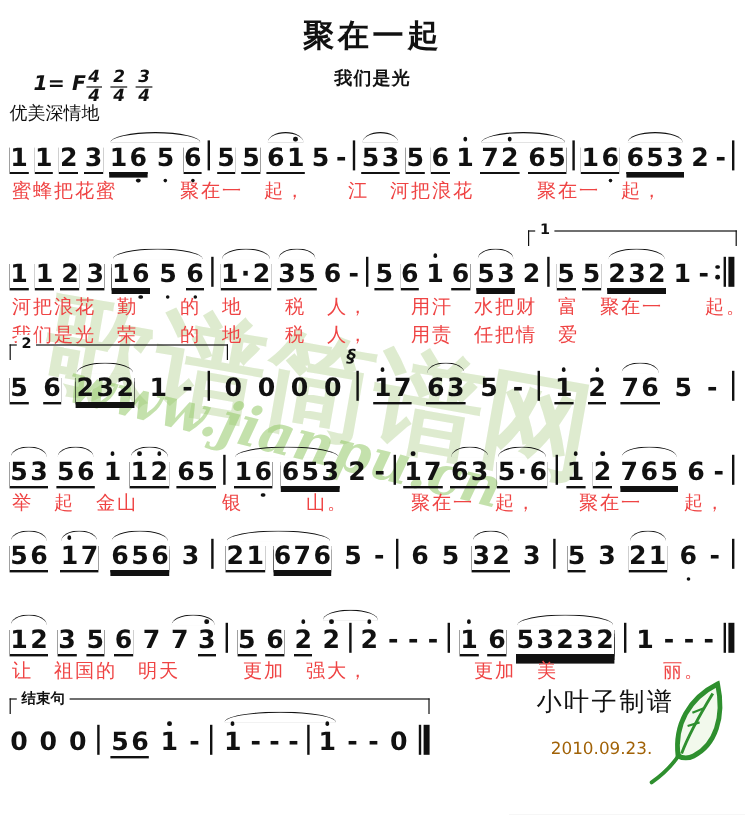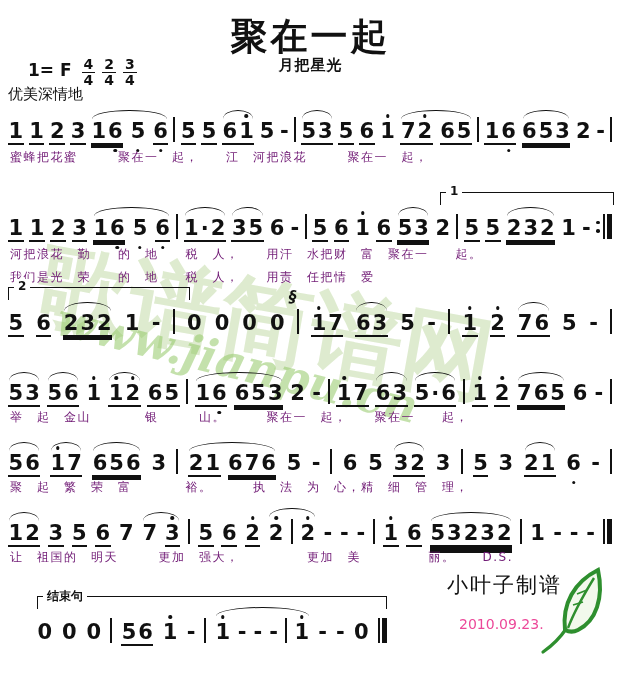--- a/index.html
+++ b/index.html
@@ -14,25 +14,25 @@
     color:rgba(176,208,140,0.42); transform:rotate(10deg); transform-origin:left top;
     white-space:nowrap; letter-spacing:0px; z-index:0; pointer-events:none;
   }
   .wm-url{
     position:absolute; left:64px; top:292px; font-size:46px; font-style:italic; font-weight:bold;
     color:rgba(148,200,104,0.55); transform:rotate(14deg); transform-origin:left top;
     white-space:nowrap; z-index:0; pointer-events:none; font-family:"DejaVu Serif","Liberation Serif",serif;
   }
   
   .title{position:absolute; top:12px; left:0; right:0; margin:0; text-align:center;
-    font-size:37px; font-weight:bold; letter-spacing:3px; z-index:2;}
+    font-size:26px; font-weight:bold; letter-spacing:3px; z-index:2;}
   .subtitle{position:absolute; top:56px; left:0; right:0; text-align:center;
     font-size:15px; font-weight:bold; letter-spacing:1px; z-index:2;}
   .keysig{position:absolute; left:28px; top:53px; font-size:17px; font-weight:bold;
-    display:flex; align-items:center; gap:10px; z-index:2;}
+    display:flex; align-items:center; gap:0; z-index:2;font-style:italic;}
   .frac{display:inline-flex; flex-direction:column; align-items:center; font-size:14px;
     font-weight:bold; line-height:1.05;}
   .frac .num{border-bottom:1.6px solid #111; padding:0 2px;}
   .frac .den{padding:0 2px;}
   .tempo{position:absolute; left:8px; top:85px; font-size:15px; z-index:2;}
   .credits{position:absolute; right:12px; top:60px; text-align:right; font-size:15px;
     line-height:1.65; z-index:2;}
   
   .system{position:absolute; z-index:2;}
   .notes{display:flex; justify-content:space-between; align-items:flex-end;
@@ -52,41 +52,41 @@
   .dg.hi::after{top:-7px;}
   .dg.lo::after{bottom:-10px;}
   .dash{font-weight:bold; margin-bottom:1px;}
   .bar{display:inline-flex; align-items:flex-end; gap:2px; margin-bottom:1px;}
   .bar .thin{width:2px; height:25px; background:#111; display:inline-block;}
   .bar .thick{width:5px; height:25px; background:#111; display:inline-block;}
   .bar.single .thin{height:25px;}
   .rdots{display:inline-flex; flex-direction:column; gap:5px; justify-content:center;
     height:25px; margin-right:1px;}
   .rdots i{width:3.5px; height:3.5px; background:#111; border-radius:50%; display:block;}
-  .lyr{position:absolute; white-space:nowrap; font-size:12px; font-weight:normal;
-    color:#701a75; letter-spacing:1.5px;}
+  .lyr{position:absolute; white-space:nowrap; font-size:16px; font-weight:normal;
+    color:#ef4444; letter-spacing:1.5px;}
   .volta{position:absolute; height:12px; border:1.8px solid #111; border-bottom:none; top:-18px;}
   .volta .vlabel{position:absolute; left:5px; top:-9px; background:#fff; padding:0 4px;
     font-size:12px; font-weight:bold;}
   .segno{position:absolute; top:-17px; font-size:15px; font-weight:bold; font-style:italic;}
   
   .credit-name{position:absolute; left:447px; top:571px; font-size:21px; letter-spacing:2px; z-index:2;}
-  .credit-date{position:absolute; left:459px; top:616px; font-size:14px; color:#ec4899; z-index:2;}
+  .credit-date{position:absolute; left:459px; top:616px; font-size:14px; color:#a16207; z-index:2;}
   .leaf{position:absolute; left:538px; top:566px; z-index:2;}
 </style>
 </head>
 <body>
 
 <div class="sheet">
 
   <div class="wm-big">歌谱简谱网</div>
   <div class="wm-url">www.jianpu.cn</div>
 
   <h1 class="title">聚在一起</h1>
-  <div class="subtitle">月把星光</div>
+  <div class="subtitle">我们是光</div>
 
   <div class="keysig">
     <span>1= F</span>
     <span id="fracs"><span class="frac" style="margin-right: 7px;">
           <span class="num">4</span>
           <span class="den">4</span>
         </span><span class="frac" style="margin-right: 7px;">
           <span class="num">2</span>
           <span class="den">4</span>
         </span><span class="frac" style="margin-right: 7px;">
@@ -719,21 +719,20 @@
           <span class="note">
             <span class="digits">
               <span class="dg lo">6</span>
             </span>
           </span>
           <span class="dash">-</span>
           <span class="bar single">
             <span class="thin"></span>
           </span>
         </div>
-        <div class="lyr" style="left: 2px; top: 34px;">聚　起　繁　荣　富　　　　裕。　　　执　法　为　心，精　细　管　理，</div>
       </div>
       <div class="system" style="left: 8px; top: 515px; width: 604px;">
         <div class="notes">
           <span class="arcgrp">
             <span class="note">
               <span class="digits u1">
                 <span class="dg">1</span>
                 <span class="dg">2</span>
               </span>
             </span>
@@ -841,21 +840,21 @@
           <span class="dash">-</span>
           <span class="dash">-</span>
           <span class="dash">-</span>
           <span class="bar">
             <span class="thin"></span>
             <span class="thick"></span>
           </span>
         </div>
         <div class="lyr" style="left: 2px; top: 34px;">让　祖国的　明天　　　更加　强大，　　　　　更加　美　　　　　丽。　　D.S.</div>
       </div>
-      <div class="system" style="left: 8px; top: 614px; width: 350px; margin-left: 29px;">
+      <div class="system" style="left: 8px; top: 600px; width: 350px;">
         <div class="volta" style="left: 0px; width: 348px;">
           <span class="vlabel">结束句</span>
         </div>
         <div class="notes">
           <span class="note">
             <span class="digits">
               <span class="dg">0</span>
             </span>
           </span>
           <span class="note">

